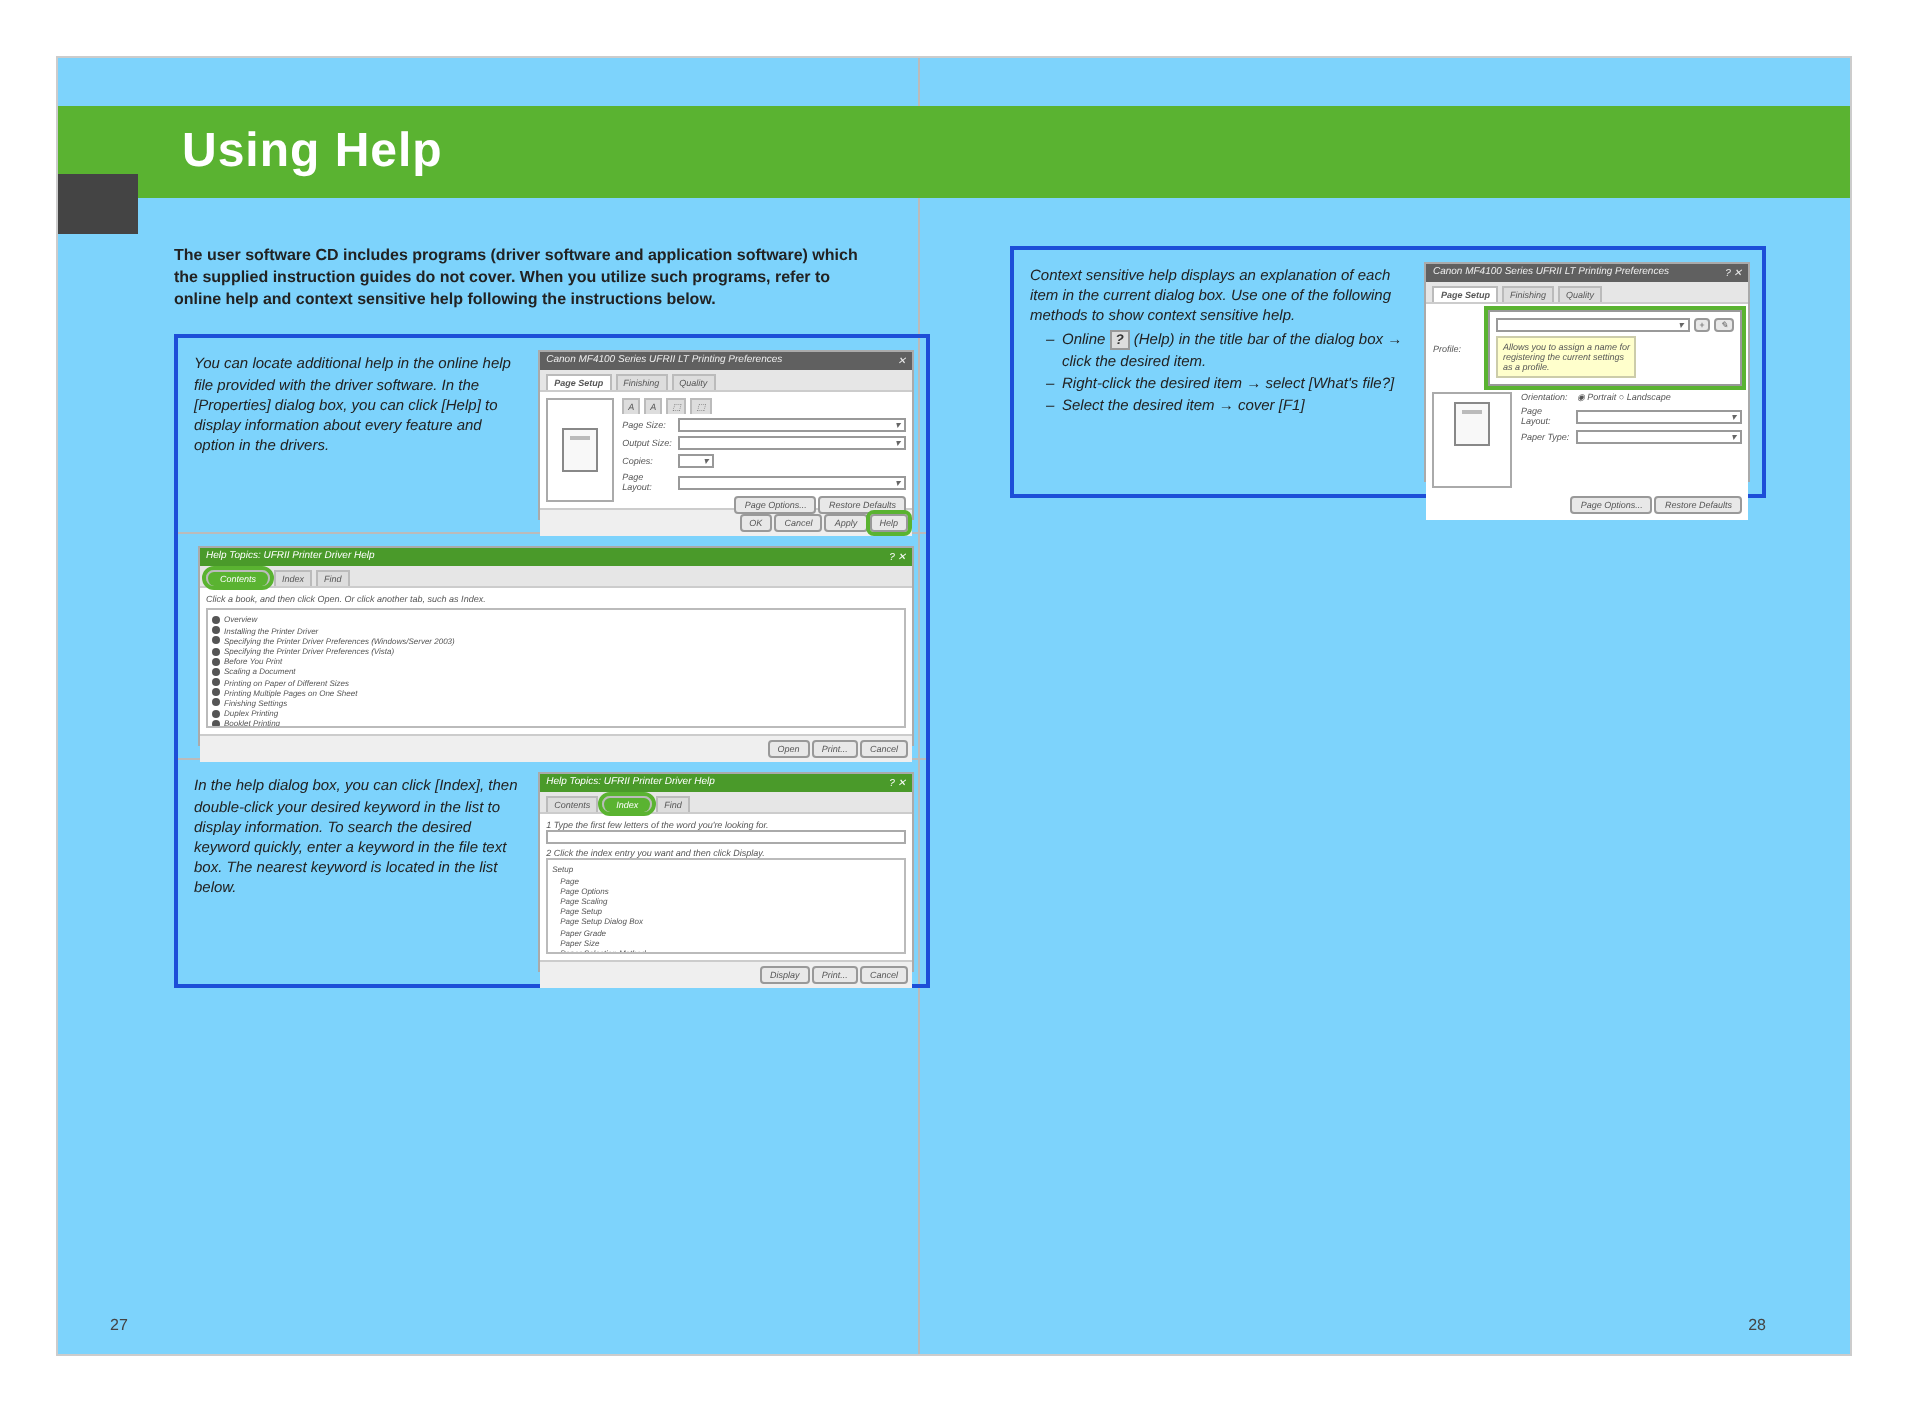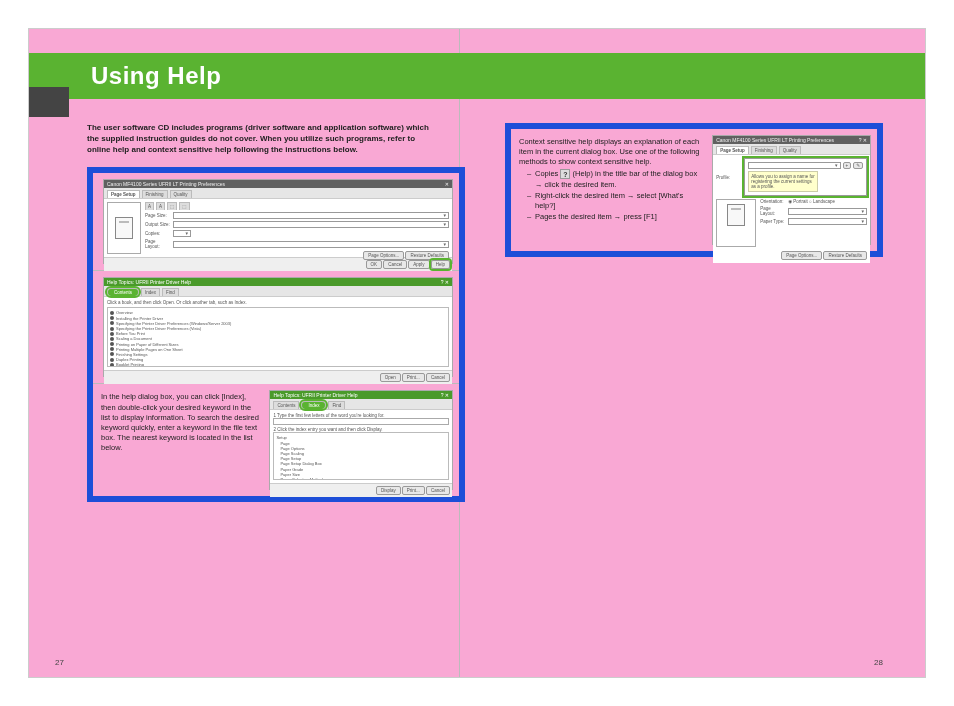--- a/index.html
+++ b/index.html
@@ -11,21 +11,21 @@
     position: relative;
     overflow: hidden;
   }
   .page {
     position: absolute;
     left: 28px;
     top: 28px;
     right: 28px;
     bottom: 28px;
     border: 1px solid #ccc;
-    background: #f9a8d4;
+    background: #7dd3fc;
   }
   .page::after {
     content: "";
     position: absolute;
     left: 50%;
     top: 0;
     bottom: 0;
     width: 1px;
     background: #bbb;
     transform: translateX(-18px);
@@ -83,21 +83,22 @@
     background: #5AB331;
     color: #fff;
     font-size: 10px;
     font-weight: bold;
     padding: 3px 8px;
     border-radius: 6px;
     margin-bottom: 4px;
     display: block;
   }
   .panel-stack {
-    border: 6px solid #1d4ed8;
+    border: 2px solid #1d4ed8;
+    font-style: italic;
   }
   .panel {
     display: flex;
     align-items: flex-start;
     padding: 6px 6px;
     border-bottom: 1px solid #bbb;
   }
   .panel:last-child { border-bottom: none; }
   .panel .txt {
     flex: 0 0 47%;
@@ -285,20 +286,21 @@
 
   <div class="content">
 
     <div class="col left">
       <div class="intro">The user software CD includes programs (driver software and application software) which the supplied instruction guides do not cover. When you utilize such programs, refer to online help and context sensitive help following the instructions below.</div>
 
 
       <div class="panel-stack">
 
         <div class="panel">
+          <div class="txt">You can locate additional help in the online help file provided with the driver software. In the [Properties] dialog box, you can click [Help] to display information about every feature and option in the drivers.</div>
           <div class="shot">
             <div class="mock-win props-win">
               <div class="mock-titlebar">
                 <span>Canon MF4100 Series UFRII LT Printing Preferences</span>
                 <span>✕</span>
               </div>
               <div class="mock-tabs">
                 <span class="mock-tab sel">Page Setup</span>
                 <span class="mock-tab">Finishing</span>
                 <span class="mock-tab">Quality</span>
@@ -478,26 +480,26 @@
     </div>
 
     <div class="col right">
 
       <div class="panel-stack">
         <div class="panel">
           <div class="txt-full">
             <span>Context sensitive help displays an explanation of each item in the current dialog box. Use one of the following methods to show context sensitive help.</span>
             <ul class="arrows">
               <li>
-                <span>Copies</span>
+                <span>Online</span>
                 <span class="inline-icon">?</span>
                 <span>(Help) in the title bar of the dialog box → click the desired item.</span>
               </li>
-              <li>Right-click the desired item → select [What's help?]</li>
-              <li>Pages the desired item → press [F1]</li>
+              <li>Right-click the desired item → select [What's file?]</li>
+              <li>Select the desired item → cover [F1]</li>
             </ul>
           </div>
           <div class="shot">
             <div class="mock-win context-win">
               <div class="mock-titlebar">
                 <span>Canon MF4100 Series UFRII LT Printing Preferences</span>
                 <span>? ✕</span>
               </div>
               <div class="mock-tabs">
                 <span class="mock-tab sel">Page Setup</span>

